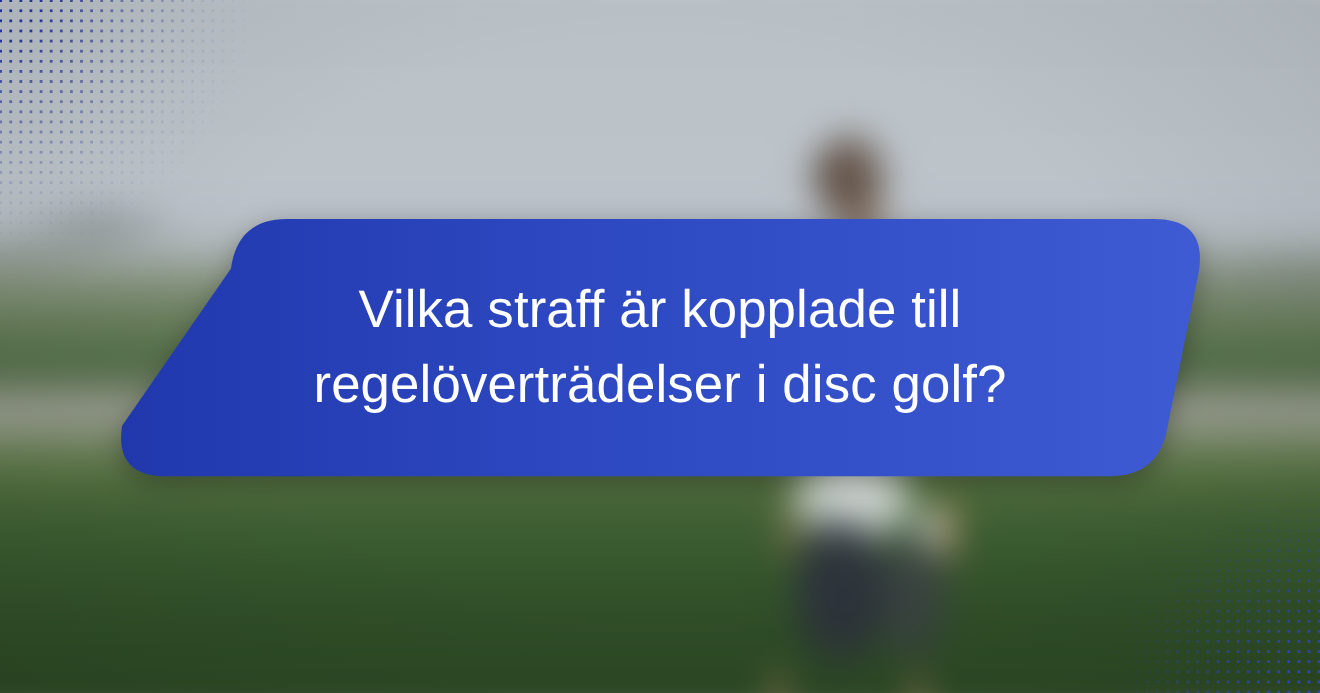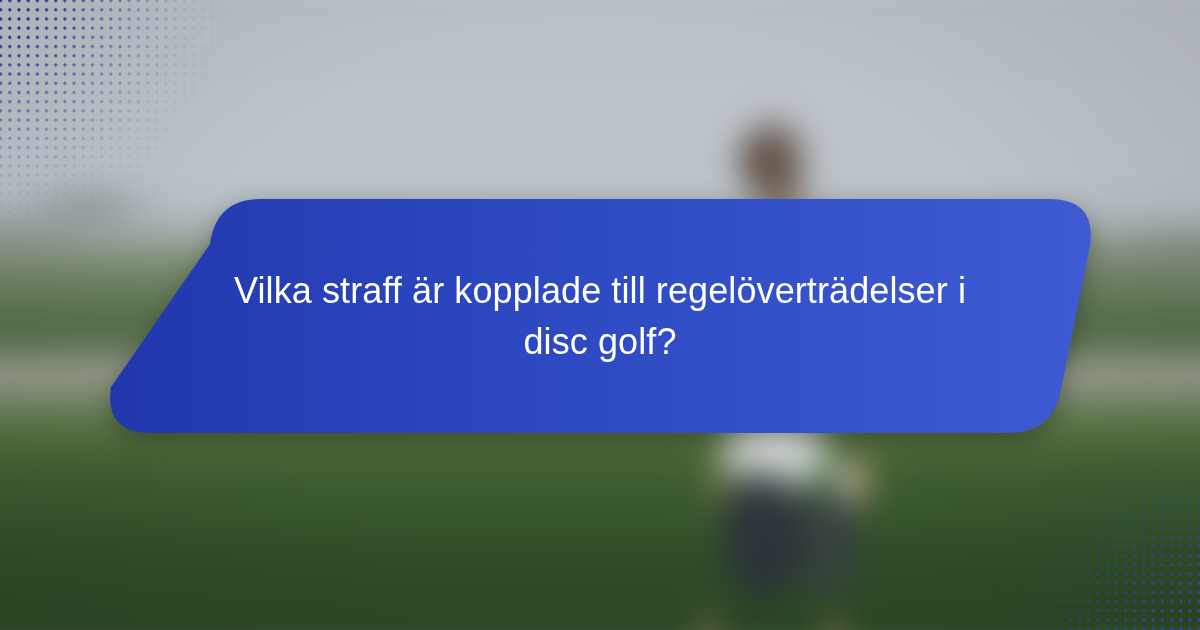--- a/index.html
+++ b/index.html
@@ -115,21 +115,21 @@
     display: flex;
     flex-direction: column;
     align-items: center;
     justify-content: center;
     padding: 0 88px;
     box-sizing: border-box;
   }
   .headline {
     margin: 0;
     color: #ffffff;
-    font-size: 36px;
+    font-size: 48px;
     font-weight: 400;
     line-height: 1.42;
     text-align: center;
     letter-spacing: 0.1px;
     max-width: 790px;
   }
 </style>
 </head>
 <body>
 

